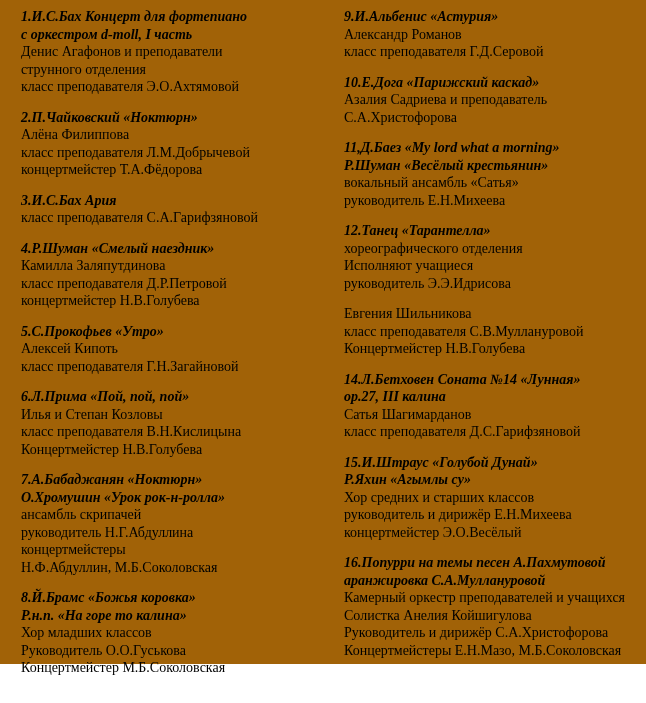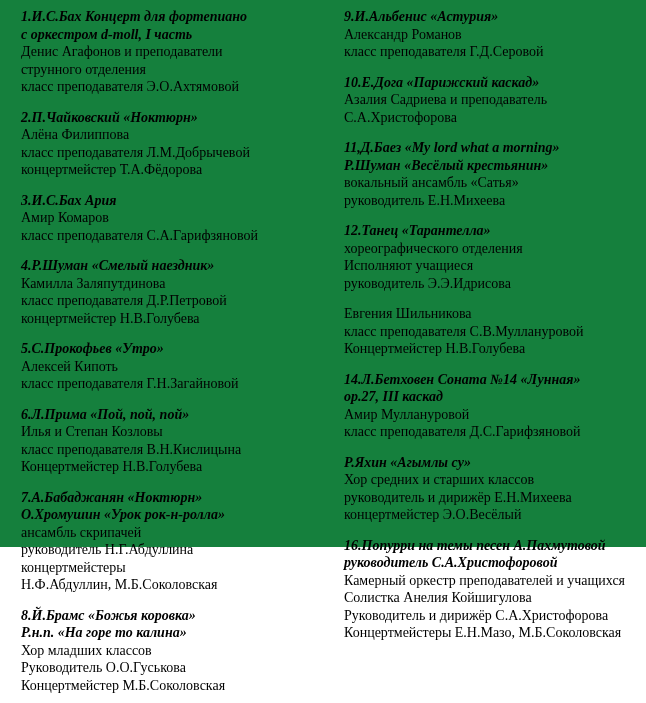--- a/index.html
+++ b/index.html
@@ -12,22 +12,22 @@
     height: 703px;
     font-family: "Liberation Serif", serif;
     font-size: 14px;
     line-height: 17.5px;
     color: #000000;
     overflow: hidden;
   }
   .page {
     position: relative;
     width: 646px;
-    height: 547px;
-    background: #15803d;
+    height: 664px;
+    background: #a16207;
   }
   .col {
     position: absolute;
     top: 8px;
   }
   .col-left  { left: 21px;  width: 312px; }
   .col-right { left: 344px; width: 300px; }
   .item { margin-bottom: 13px; }
   .title-line {
     font-weight: bold;
@@ -51,21 +51,20 @@
         <div class="body-line">класс преподавателя Э.О.Ахтямовой</div>
       </div>
       <div class="item">
         <div class="title-line">2.П.Чайковский «Ноктюрн»</div>
         <div class="body-line">Алёна Филиппова</div>
         <div class="body-line">класс преподавателя Л.М.Добрычевой</div>
         <div class="body-line">концертмейстер Т.А.Фёдорова</div>
       </div>
       <div class="item">
         <div class="title-line">3.И.С.Бах Ария</div>
-        <div class="body-line">Амир Комаров</div>
         <div class="body-line">класс преподавателя С.А.Гарифзяновой</div>
       </div>
       <div class="item">
         <div class="title-line">4.Р.Шуман «Смелый наездник»</div>
         <div class="body-line">Камилла Заляпутдинова</div>
         <div class="body-line">класс преподавателя Д.Р.Петровой</div>
         <div class="body-line">концертмейстер Н.В.Голубева</div>
       </div>
       <div class="item">
         <div class="title-line">5.С.Прокофьев «Утро»</div>
@@ -117,32 +116,33 @@
         <div class="body-line">Исполняют учащиеся</div>
         <div class="body-line">руководитель Э.Э.Идрисова</div>
       </div>
       <div class="item">
         <div class="body-line">Евгения Шильникова</div>
         <div class="body-line">класс преподавателя С.В.Муллануровой</div>
         <div class="body-line">Концертмейстер Н.В.Голубева</div>
       </div>
       <div class="item">
         <div class="title-line">14.Л.Бетховен Соната №14 «Лунная»</div>
-        <div class="title-line">ор.27, III каскад</div>
-        <div class="body-line">Амир Муллануровой</div>
+        <div class="title-line">ор.27, III калина</div>
+        <div class="body-line">Сатья Шагимарданов</div>
         <div class="body-line">класс преподавателя Д.С.Гарифзяновой</div>
       </div>
       <div class="item">
+        <div class="title-line">15.И.Штраус «Голубой Дунай»</div>
         <div class="title-line">Р.Яхин «Агымлы су»</div>
         <div class="body-line">Хор средних и старших классов</div>
         <div class="body-line">руководитель и дирижёр Е.Н.Михеева</div>
         <div class="body-line">концертмейстер Э.О.Весёлый</div>
       </div>
       <div class="item">
         <div class="title-line">16.Попурри на темы песен А.Пахмутовой</div>
-        <div class="title-line">руководитель С.А.Христофоровой</div>
+        <div class="title-line">аранжировка С.А.Муллануровой</div>
         <div class="body-line">Камерный оркестр преподавателей и учащихся</div>
         <div class="body-line">Солистка Анелия Койшигулова</div>
         <div class="body-line">Руководитель и дирижёр С.А.Христофорова</div>
         <div class="body-line">Концертмейстеры Е.Н.Мазо, М.Б.Соколовская</div>
       </div>
     </div>
 </div>
 
 </body></html>

